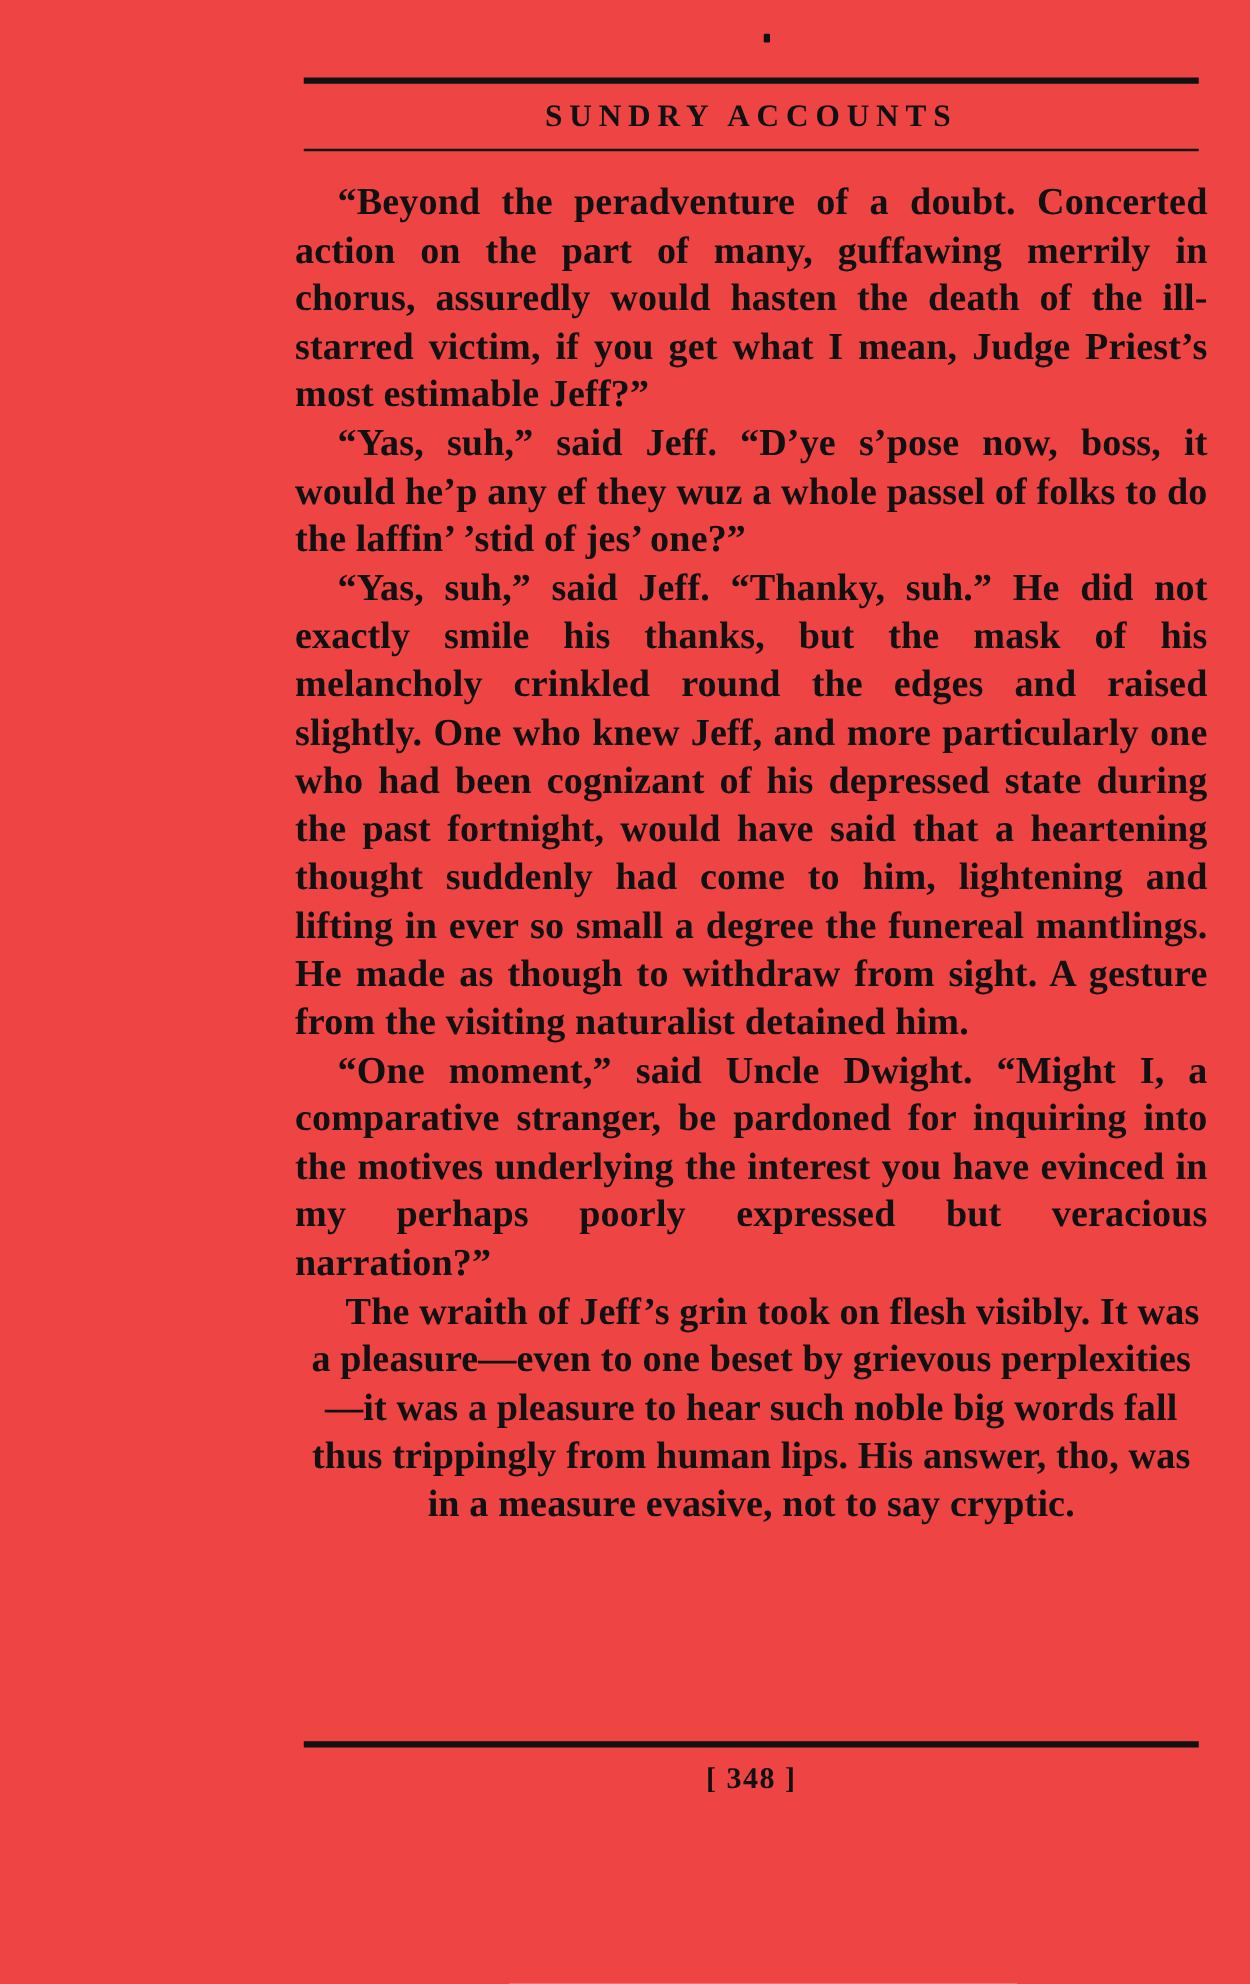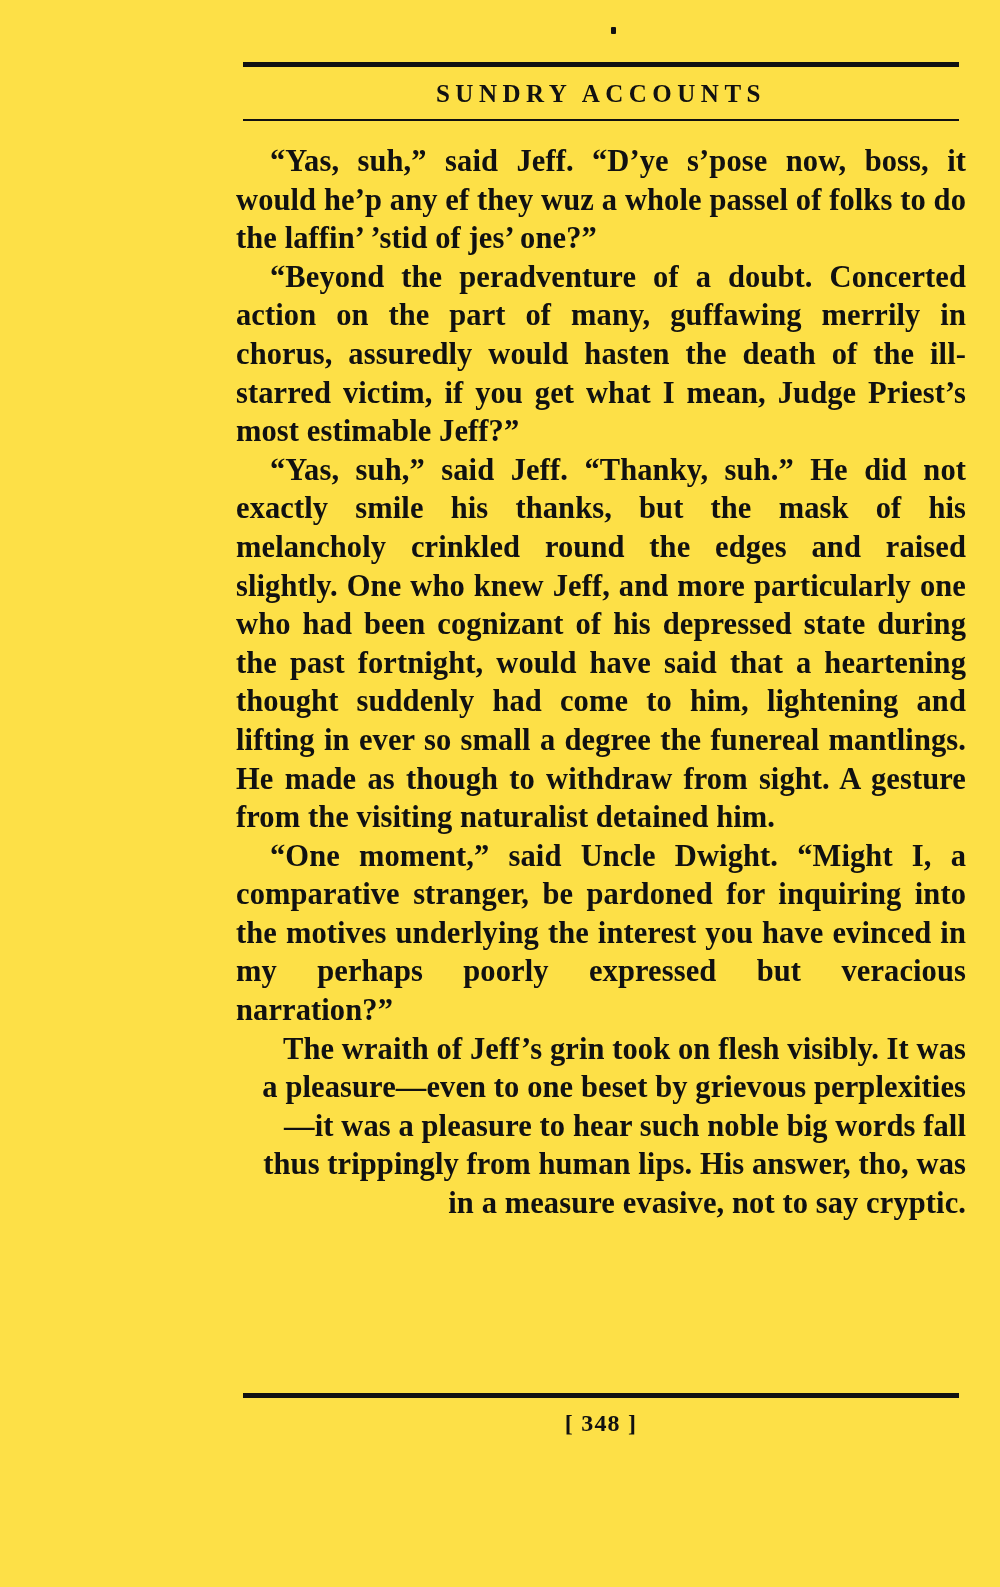--- a/index.html
+++ b/index.html
@@ -14,21 +14,21 @@
     color: #0a0a0a;
     position: relative;
     overflow: hidden;
   }
   .page {
     position: absolute;
     left: 0;
     top: 0;
     width: 1000px;
     height: 1587px;
-    background: #fde047;
+    background: #ef4444;
   }
   .top-tick {
     position: absolute;
     left: 611px;
     top: 27px;
     width: 5px;
     height: 7px;
     background: #111;
     border-radius: 1px;
   }
@@ -69,21 +69,21 @@
     line-height: 38.6px;
     text-align: justify;
     text-justify: inter-word;
     text-indent: 34px;
     font-weight: 700;
     font-family: "Liberation Serif", serif;
     color: #111;
     letter-spacing: 0.1px;
   }
   p.para:last-child {
-    text-align: right;
+    text-align: center;
   }
   .footer-block {
     position: absolute;
     left: 243px;
     top: 1345px;
     width: 716px;
     margin-top: 48px;
   }
   .folio {
     text-align: center;
@@ -101,22 +101,22 @@
 
   <div class="top-tick"></div>
 
   <div class="header-block">
     <div class="rule-thick"></div>
     <div class="running-head">SUNDRY ACCOUNTS</div>
     <div class="rule-thin"></div>
   </div>
 
   <div class="body-col">
+    <p class="para">“Beyond the peradventure of a doubt.  Concerted action on the part of many, guffawing merrily in chorus, assuredly would hasten the death of the ill-starred victim, if you get what I mean, Judge Priest’s most estimable Jeff?”</p>
     <p class="para">“Yas, suh,” said Jeff.  “D’ye s’pose now, boss, it would he’p any ef they wuz a whole passel of folks to do the laffin’ ’stid of jes’ one?”</p>
-    <p class="para">“Beyond the peradventure of a doubt.  Concerted action on the part of many, guffawing merrily in chorus, assuredly would hasten the death of the ill-starred victim, if you get what I mean, Judge Priest’s most estimable Jeff?”</p>
     <p class="para">“Yas, suh,” said Jeff.  “Thanky, suh.”  He did not exactly smile his thanks, but the mask of his melancholy crinkled round the edges and raised slightly.  One who knew Jeff, and more particularly one who had been cognizant of his depressed state during the past fortnight, would have said that a heartening thought suddenly had come to him, lightening and lifting in ever so small a degree the funereal mantlings.  He made as though to withdraw from sight.  A gesture from the visiting naturalist detained him.</p>
     <p class="para">“One moment,” said Uncle Dwight.  “Might I, a comparative stranger, be pardoned for inquiring into the motives underlying the interest you have evinced in my perhaps poorly expressed but veracious narration?”</p>
     <p class="para">The wraith of Jeff’s grin took on flesh visibly.  It was a pleasure—even to one beset by grievous perplexities—it was a pleasure to hear such noble big words fall thus trippingly from human lips.  His answer, tho, was in a measure evasive, not to say cryptic.</p>
   </div>
 
   <div class="footer-block">
     <div class="rule-thick"></div>
     <div class="folio">[ 348 ]</div>
   </div>
 

